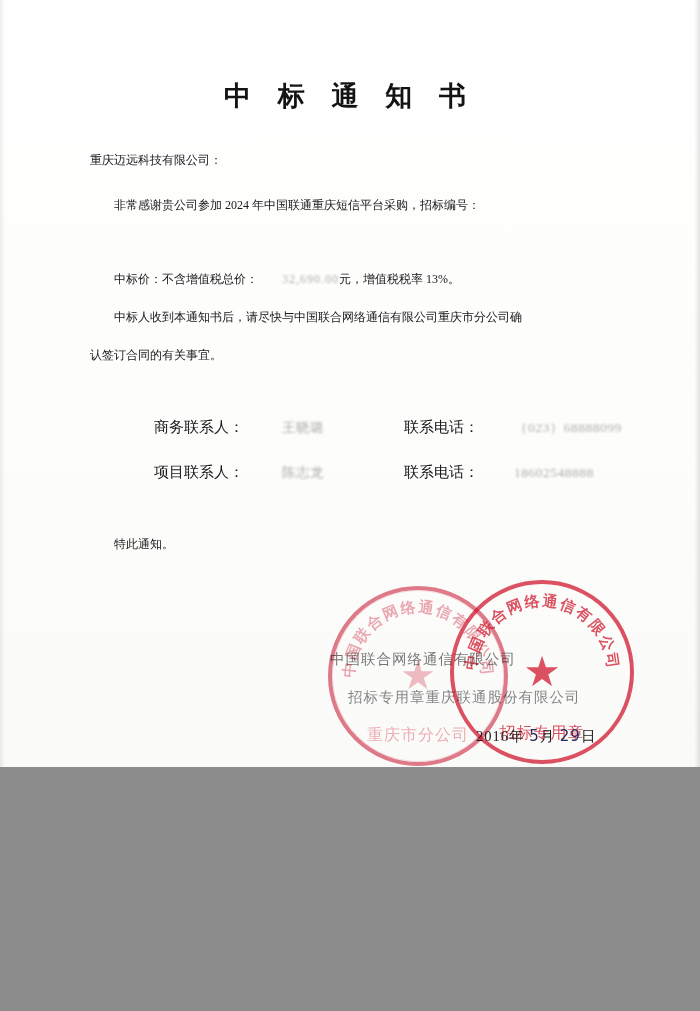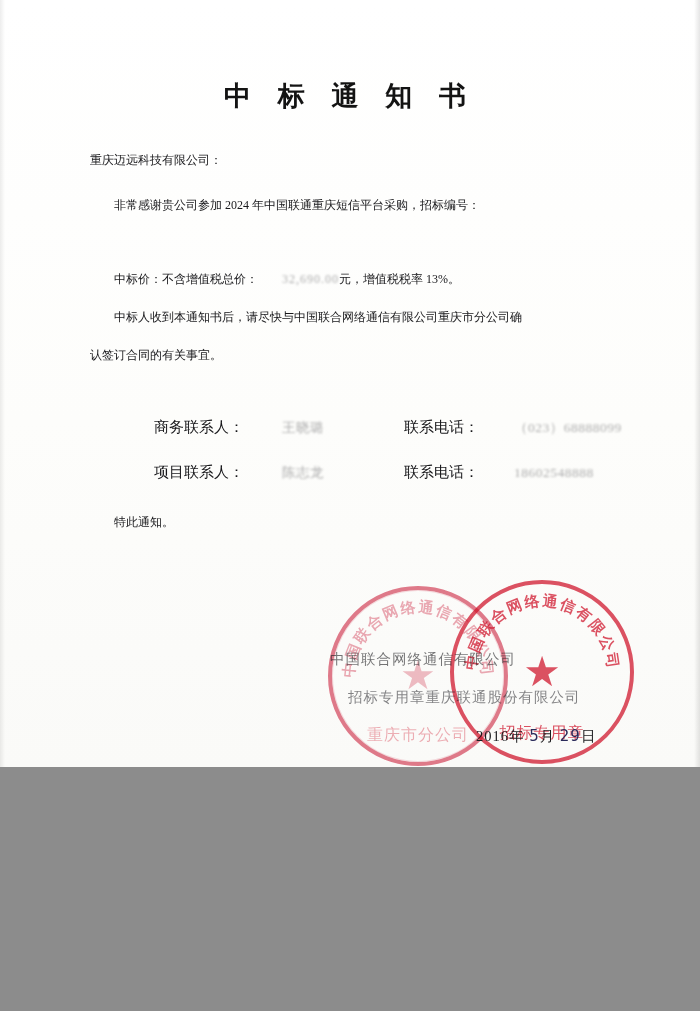--- a/index.html
+++ b/index.html
@@ -43,21 +43,21 @@
     width: 522px;
     font-size: 12px;
     line-height: 34px;
     color: #17171a;
     text-align: justify;
   }
   .p-addressee { top: 143px; }
   .p-1  { top: 188px; text-indent: 2em; }
   .p-2  { top: 262px; text-indent: 2em; }
   .p-3  { top: 300px; text-indent: 2em; }
-  .p-notice { top: 505px; text-indent: 2em; }
+  .p-notice { top: 527px; text-indent: 2em; }
 
   .redacted {
     display: inline-block;
     color: rgba(40,40,45,0.40);
     filter: blur(1.1px);
     letter-spacing: 1px;
   }
   .redacted-sm {
     display: inline-block;
     color: rgba(40,40,45,0.38);

